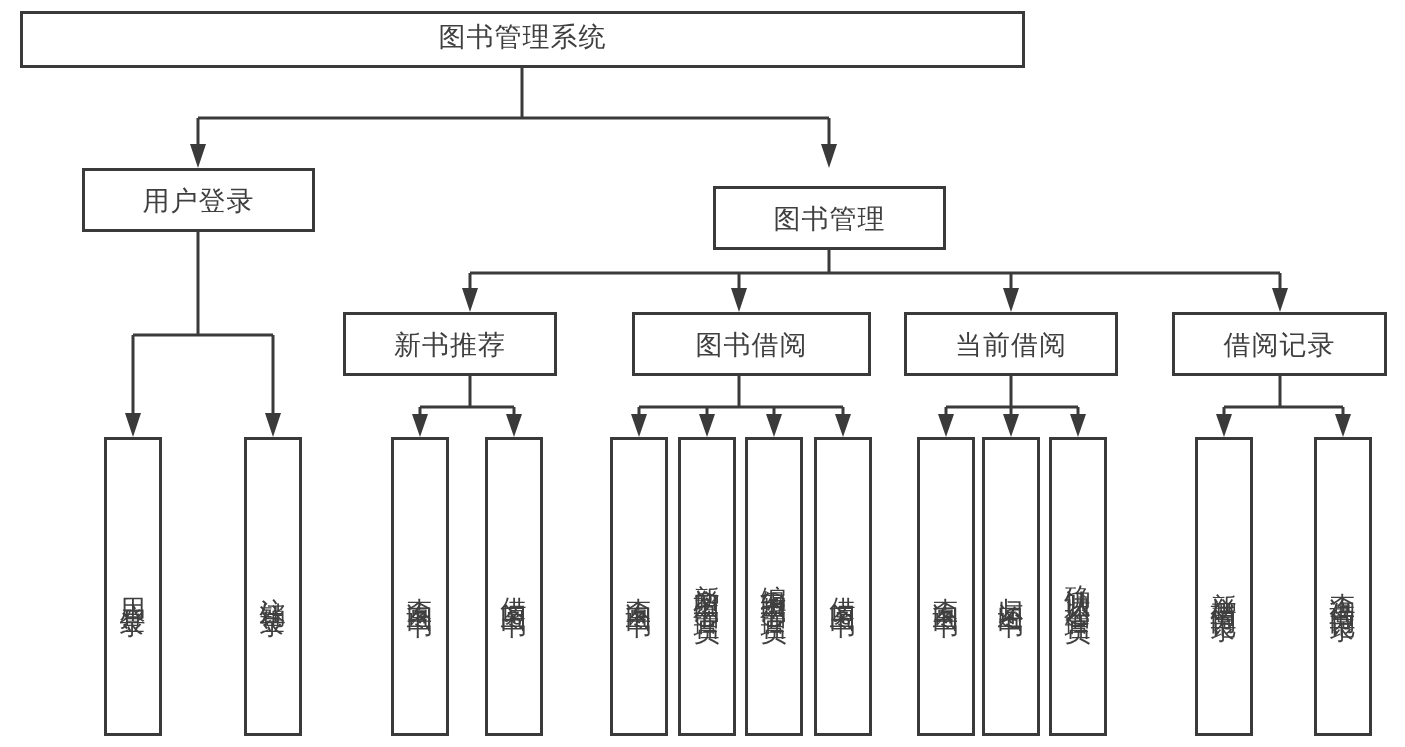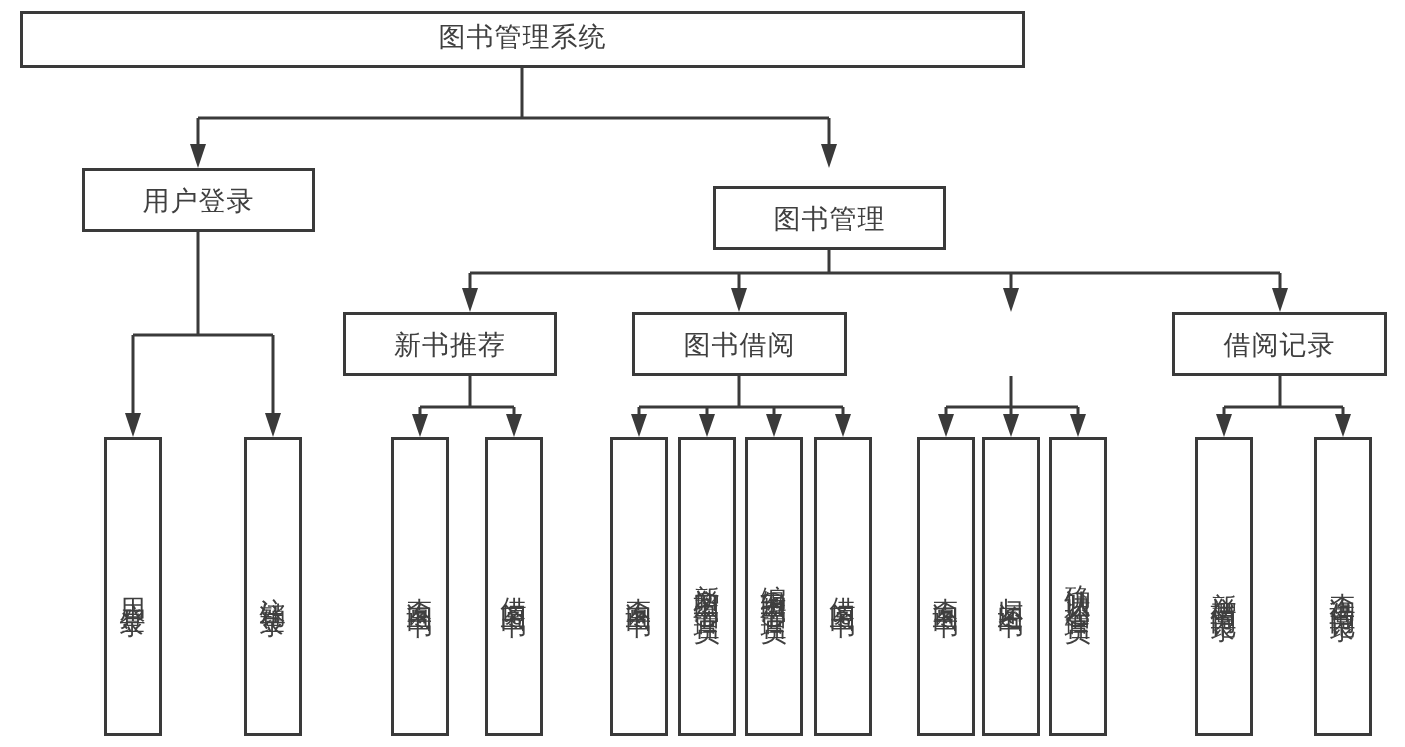--- a/index.html
+++ b/index.html
@@ -38,21 +38,21 @@
     font-size: 26px;
     letter-spacing: 5px;
     line-height: 1;
     white-space: nowrap;
   }
   
   .n-root            { left: 20px;   top: 11px;  width: 1005px; height: 57px; font-family: Liberation Mono, monospace; }
   .n-user-login      { left: 82px;   top: 168px; width: 233px;  height: 64px; }
   .n-book-management { left: 713px;  top: 168px; width: 233px;  height: 64px; margin-top: 18px; }
   .n-new-book-rec    { left: 343px;  top: 312px; width: 214px;  height: 64px; }
-  .n-book-borrow     { left: 632px;  top: 312px; width: 215px;  height: 64px; }
+  .n-book-borrow     { left: 632px;  top: 312px; width: 239px;  height: 64px; }
   .n-current-borrow  { left: 904px;  top: 312px; width: 214px;  height: 64px; }
   .n-borrow-records  { left: 1172px; top: 312px; width: 215px;  height: 64px; }
   
   .vbox { top: 437px; width: 58px; height: 299px; }
   .leaf-0  { left: 104px;  }
   .leaf-1  { left: 244px;  }
   .leaf-2  { left: 391px;  }
   .leaf-3  { left: 485px;  }
   .leaf-4  { left: 610px;  }
   .leaf-5  { left: 678px;  }
@@ -133,20 +133,23 @@
   <div class="node hbox n-book-management">
     <span class="label">图书管理</span>
   </div>
 
   <div class="node hbox n-new-book-rec">
     <span class="label">新书推荐</span>
   </div>
   <div class="node hbox n-book-borrow">
     <span class="label">图书借阅</span>
   </div>
+  <div class="node hbox n-current-borrow">
+    <span class="label">当前借阅</span>
+  </div>
   <div class="node hbox n-borrow-records">
     <span class="label">借阅记录</span>
   </div>
 
   <div class="node vbox leaf-0">
     <span class="label">用户登录</span>
   </div>
   <div class="node vbox leaf-1">
     <span class="label">注销登录</span>
   </div>

